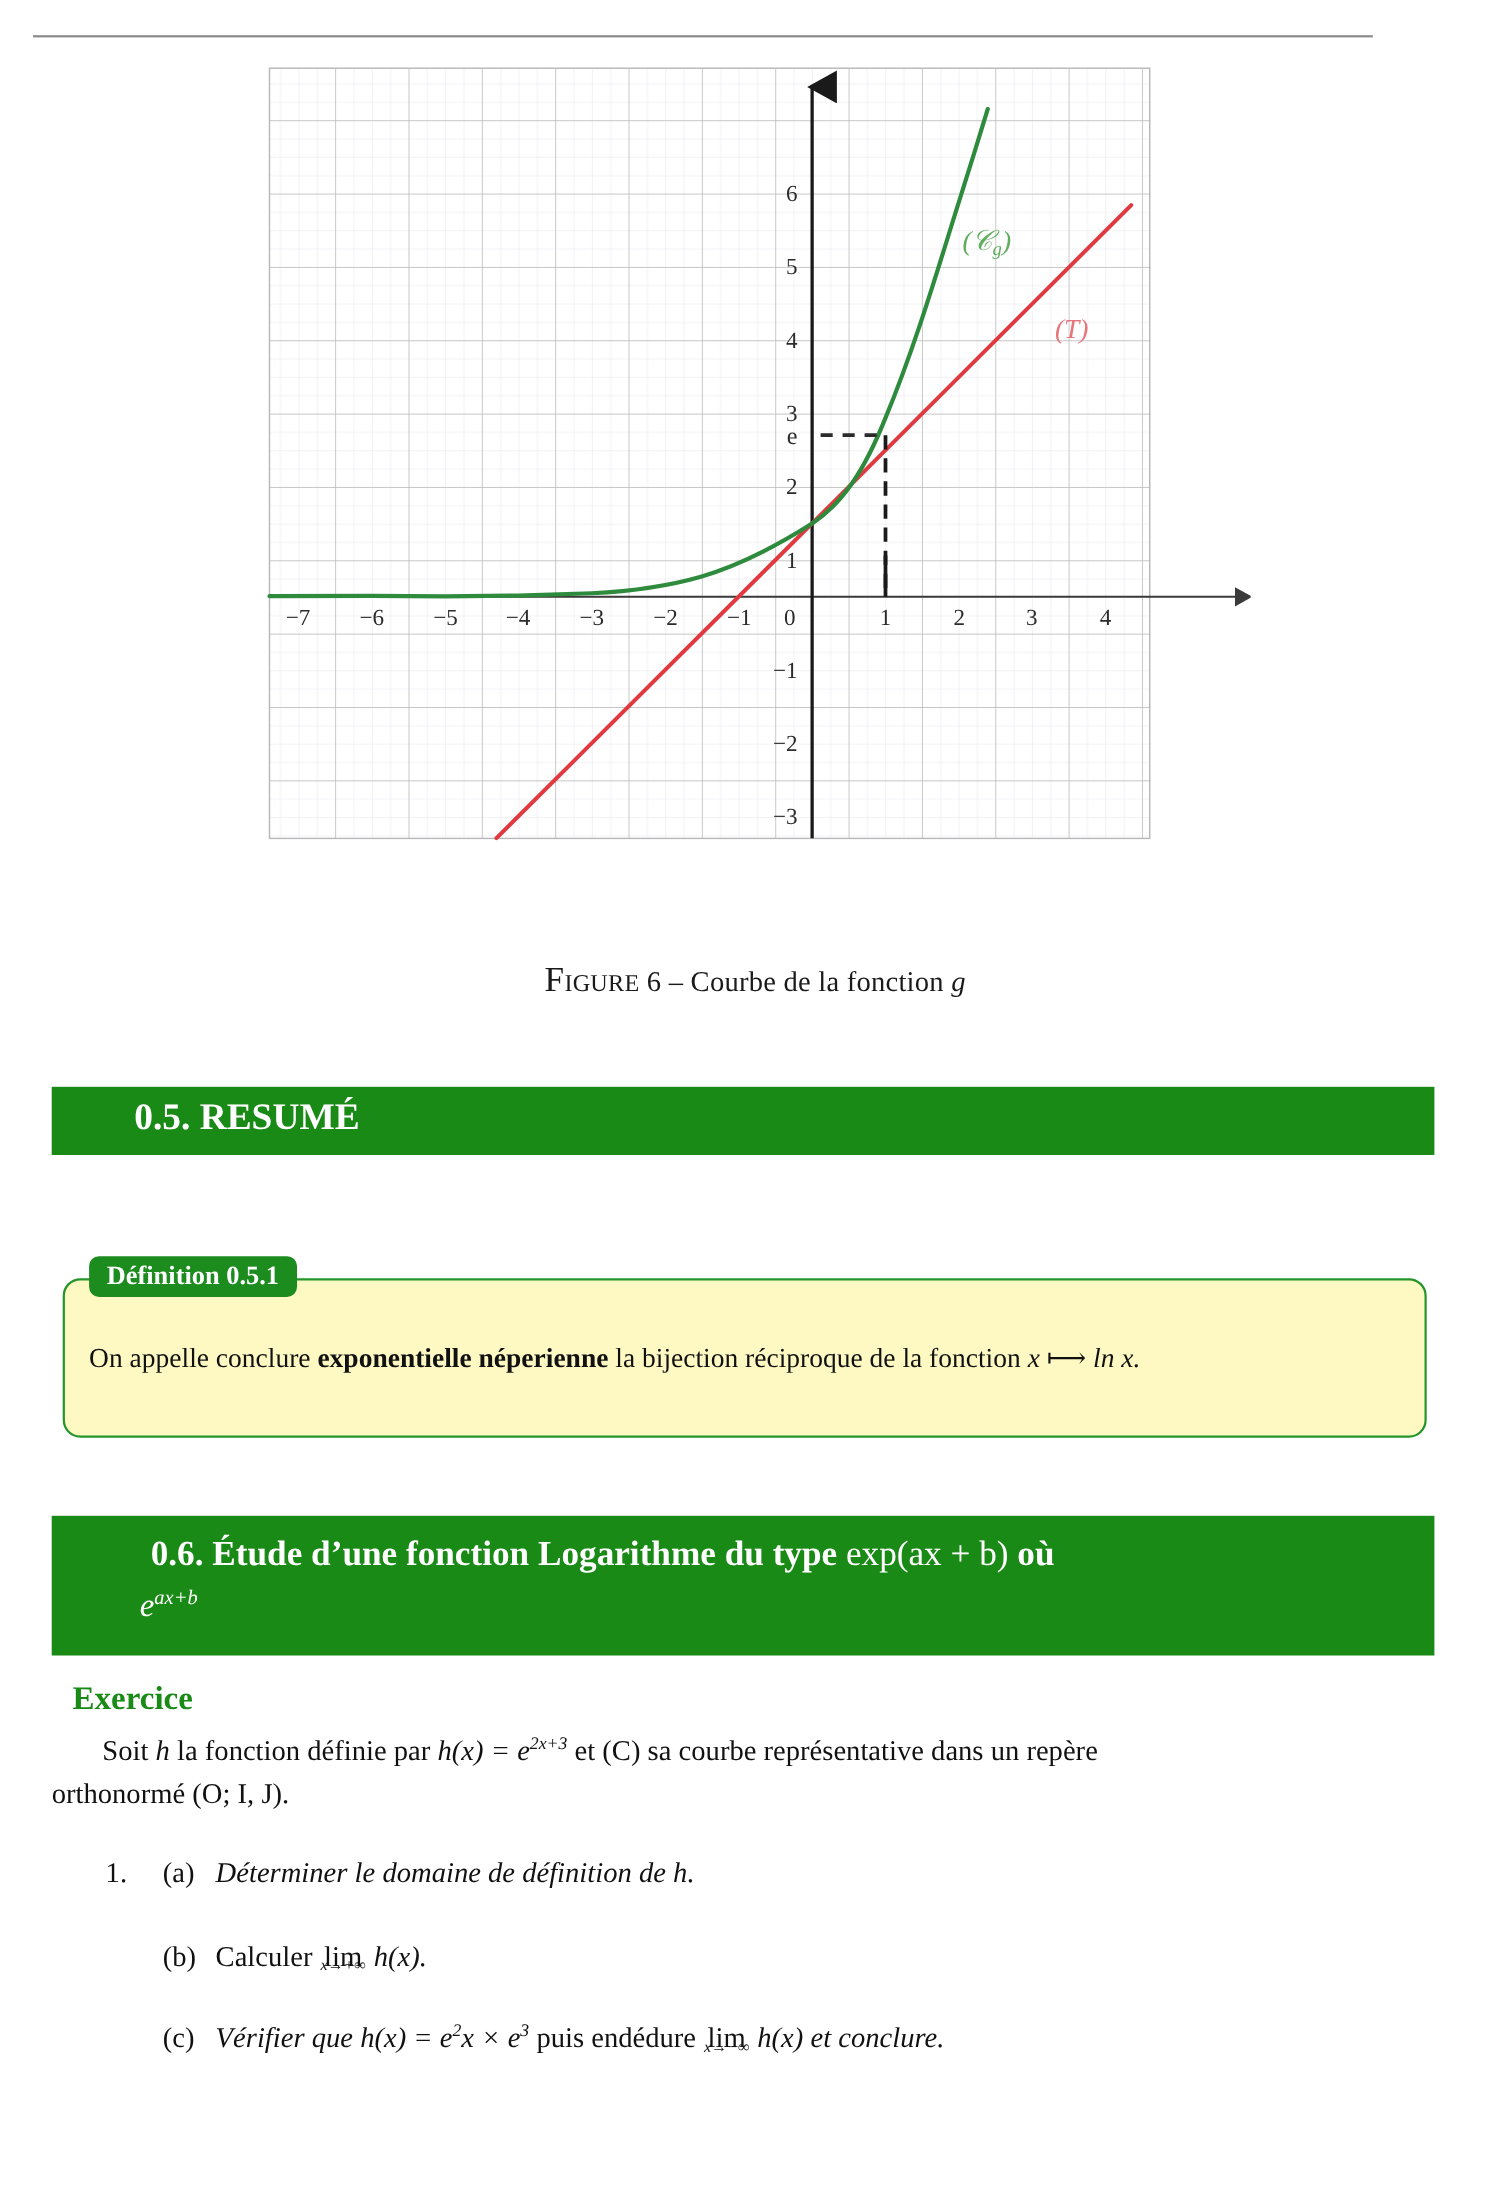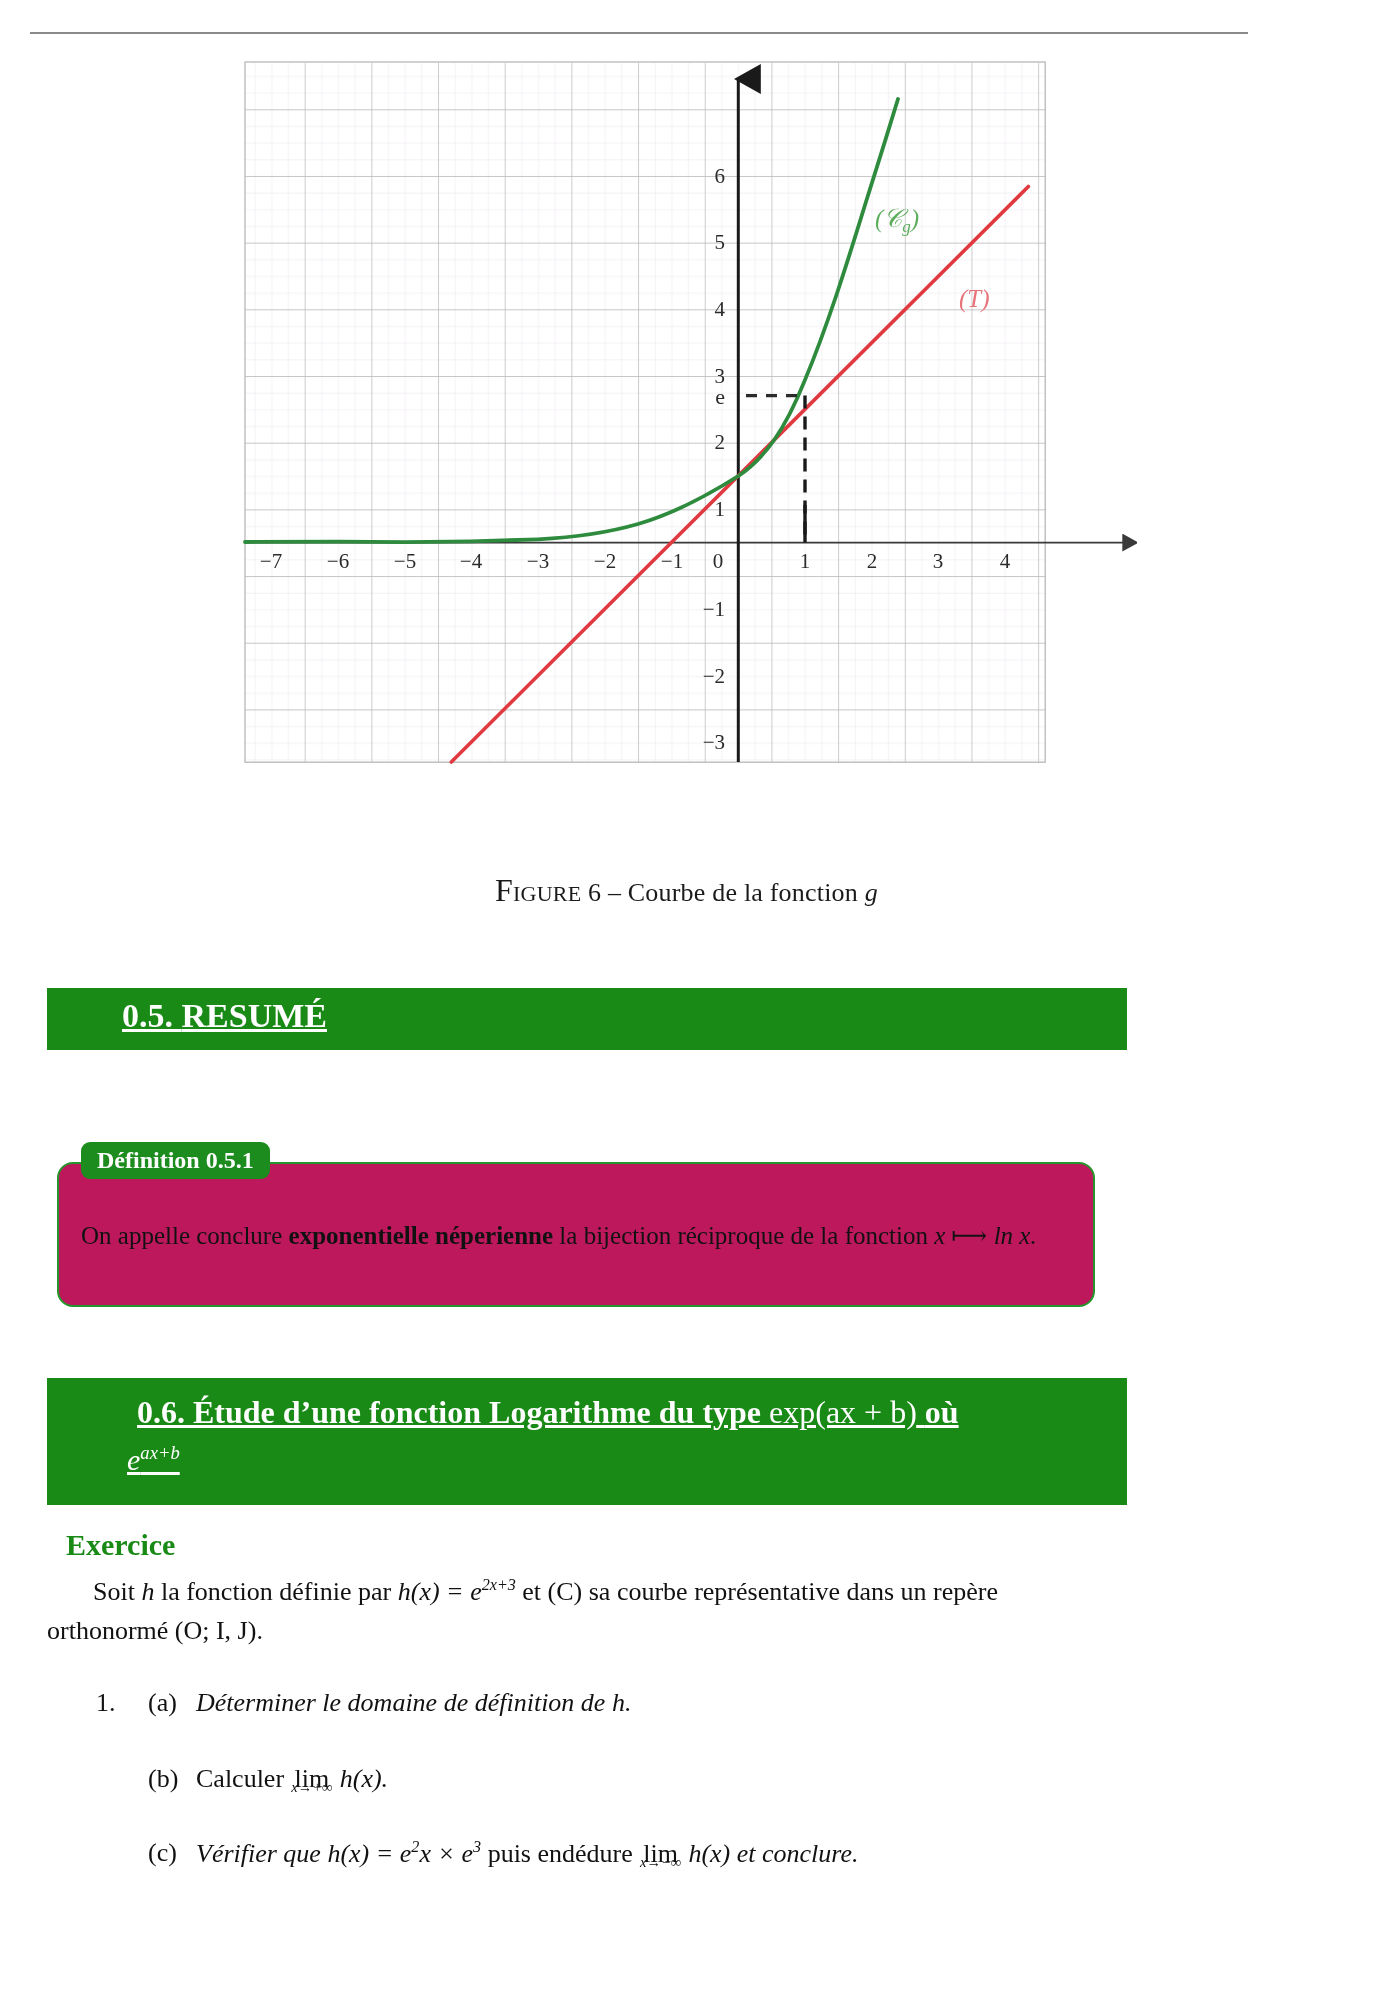--- a/index.html
+++ b/index.html
@@ -53,22 +53,21 @@
     font-size: 32px;
   }
   .it { font-style: italic; }
 
   
   .section-bar {
     position: absolute;
     background: #1a8a16;
     color: #ffffff;
     left: 47px;
-    width: 1080px;
-    text-decoration: underline;
+    width: 1257px;
   }
   .section-bar.s1 {
     top: 988px;
     height: 62px;
     padding: 9px 0 0 75px;
     font-size: 34px;
     font-weight: bold;
   }
   .section-bar.s2 {
     top: 1378px;
@@ -88,25 +87,25 @@
     font-style: italic;
     font-size: 30px;
   }
   .mathup { font-style: normal; font-weight: normal; font-family: "Liberation Serif", serif; }
   sup.small { font-size: .62em; vertical-align: super; font-style: italic; }
 
   
   .defbox {
     position: absolute;
     left: 57px; top: 1162px;
-    width: 1038px;
+    width: 1240px;
     height: 145px;
     border: 2.5px solid #23952a;
     border-radius: 16px;
-    background: #be185d;
+    background: #fef9c3;
   }
   .def-title {
     position: absolute;
     left: 22px; top: -22px;
     background: #1d8c1f;
     color: #fff;
     font-weight: bold;
     font-size: 24px;
     padding: 6px 16px 7px 16px;
     border-radius: 9px;

